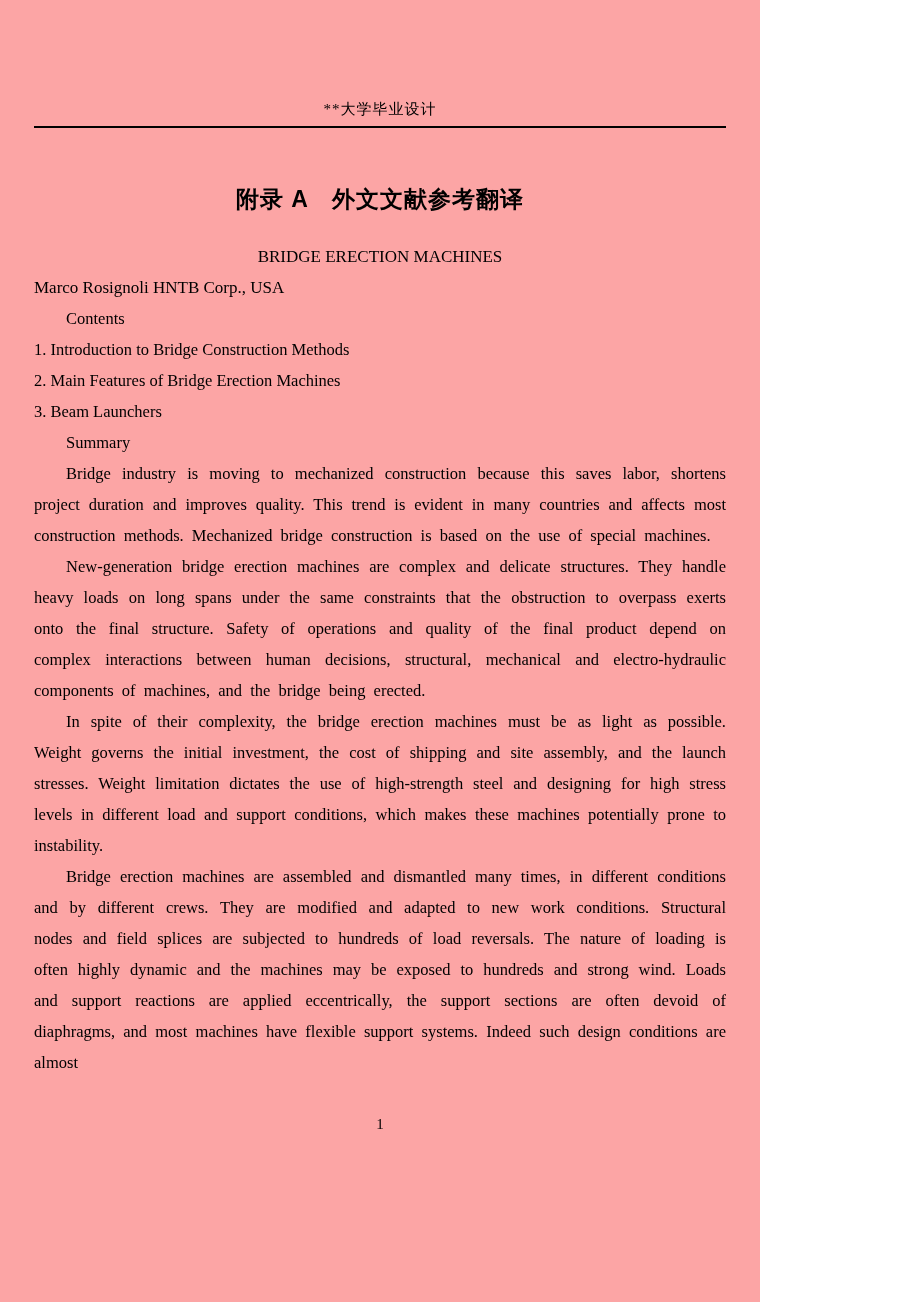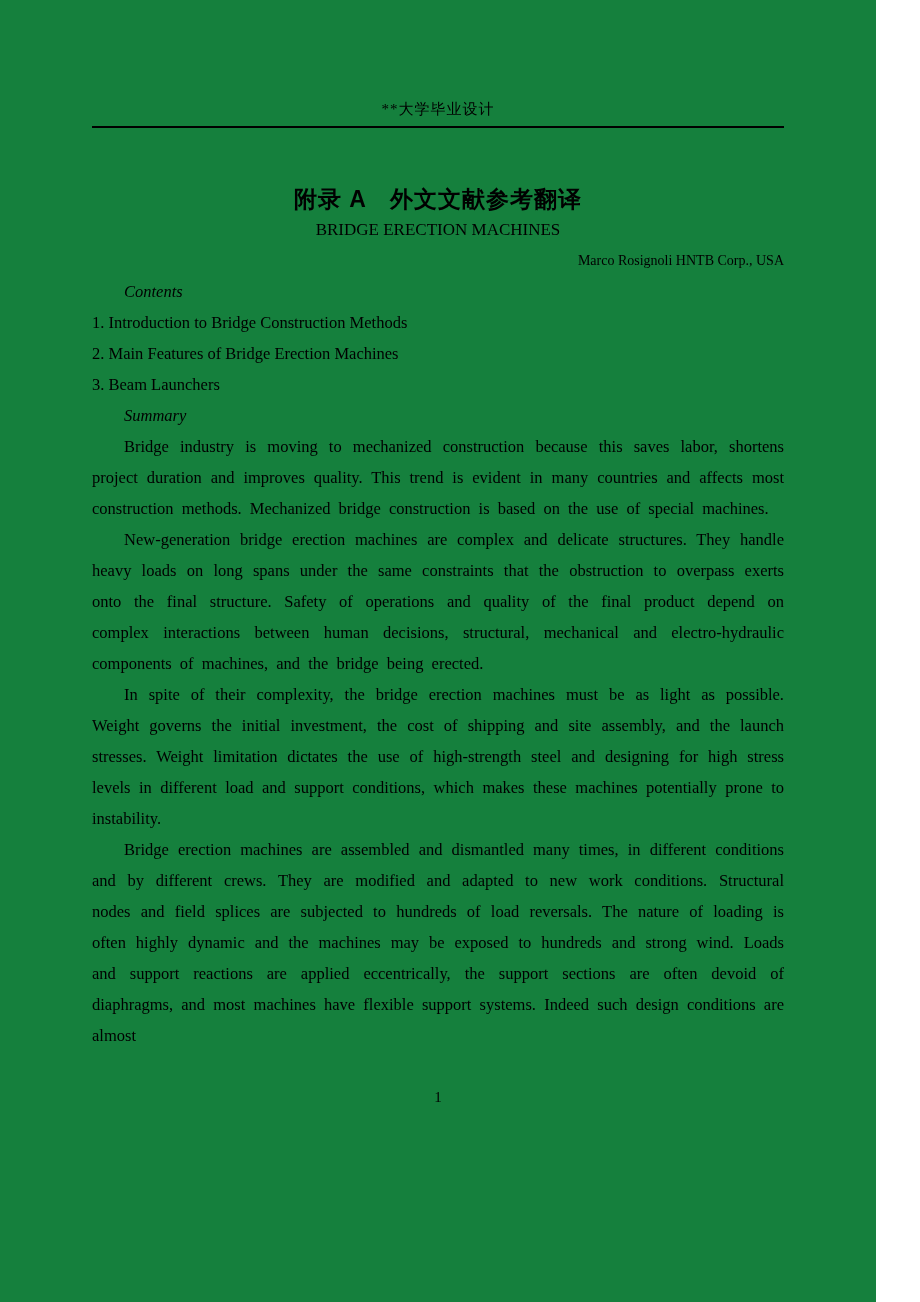--- a/index.html
+++ b/index.html
@@ -1,23 +1,23 @@
 <!DOCTYPE html>
 <html><head>
 <meta charset="utf-8">
 <style>
   * { margin: 0; padding: 0; box-sizing: border-box; }
   html, body { background: #ffffff; }
   body { font-family: "Liberation Serif", serif; color: #000000; }
 
   .page {
     position: relative;
-    width: 876px;
+    width: 760px;
     height: 1302px;
-    background: #15803d;
+    background: #fca5a5;
     overflow: hidden;
   }
   .content {
     width: 692px;
     margin: 0 auto;
   }
 
   .page-header {
     padding-top: 97px;
     text-align: center;
@@ -46,33 +46,33 @@
 
   .section-heading {
     margin-top: 50px;
     font-family: "Liberation Sans", "DejaVu Sans", sans-serif;
     font-weight: bold;
     font-size: 19px;
     line-height: 26px;
   }
 
   .article {
+    margin-top: 27px;
     font-size: 16.5px;
   }
   .article > * { line-height: 31px; }
 
   .article-title {
     text-align: center;
     font-size: 17px;
   }
   .article-byline {
-    text-align: right;
-    font-size: 14px;
+    font-size: 17px;
   }
-  .indented { padding-left: 32px; font-style: italic; }
+  .indented { padding-left: 32px; }
 
   .contents-item { text-align: left; }
 
   .body-paragraph {
     text-align: justify;
     text-indent: 32px;
     word-spacing: 4px;
   }
 
   .page-number {

